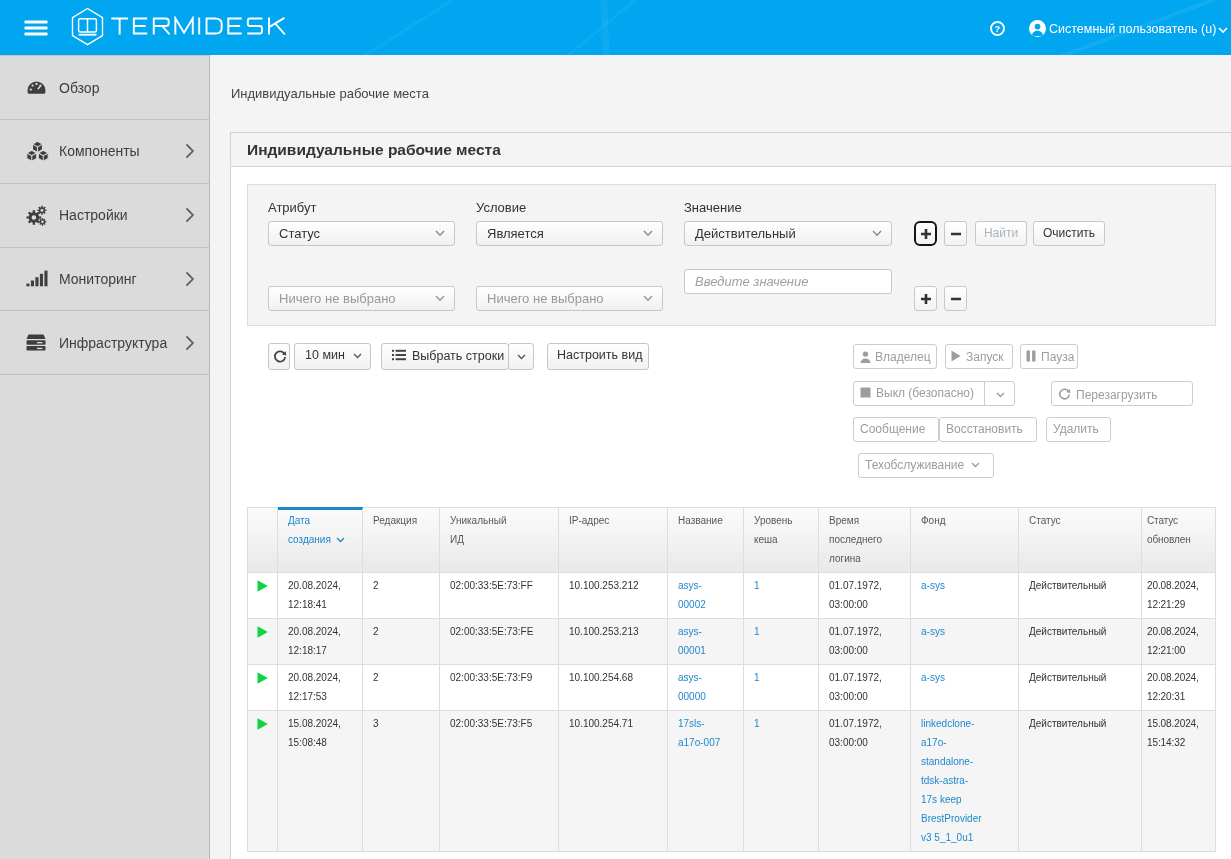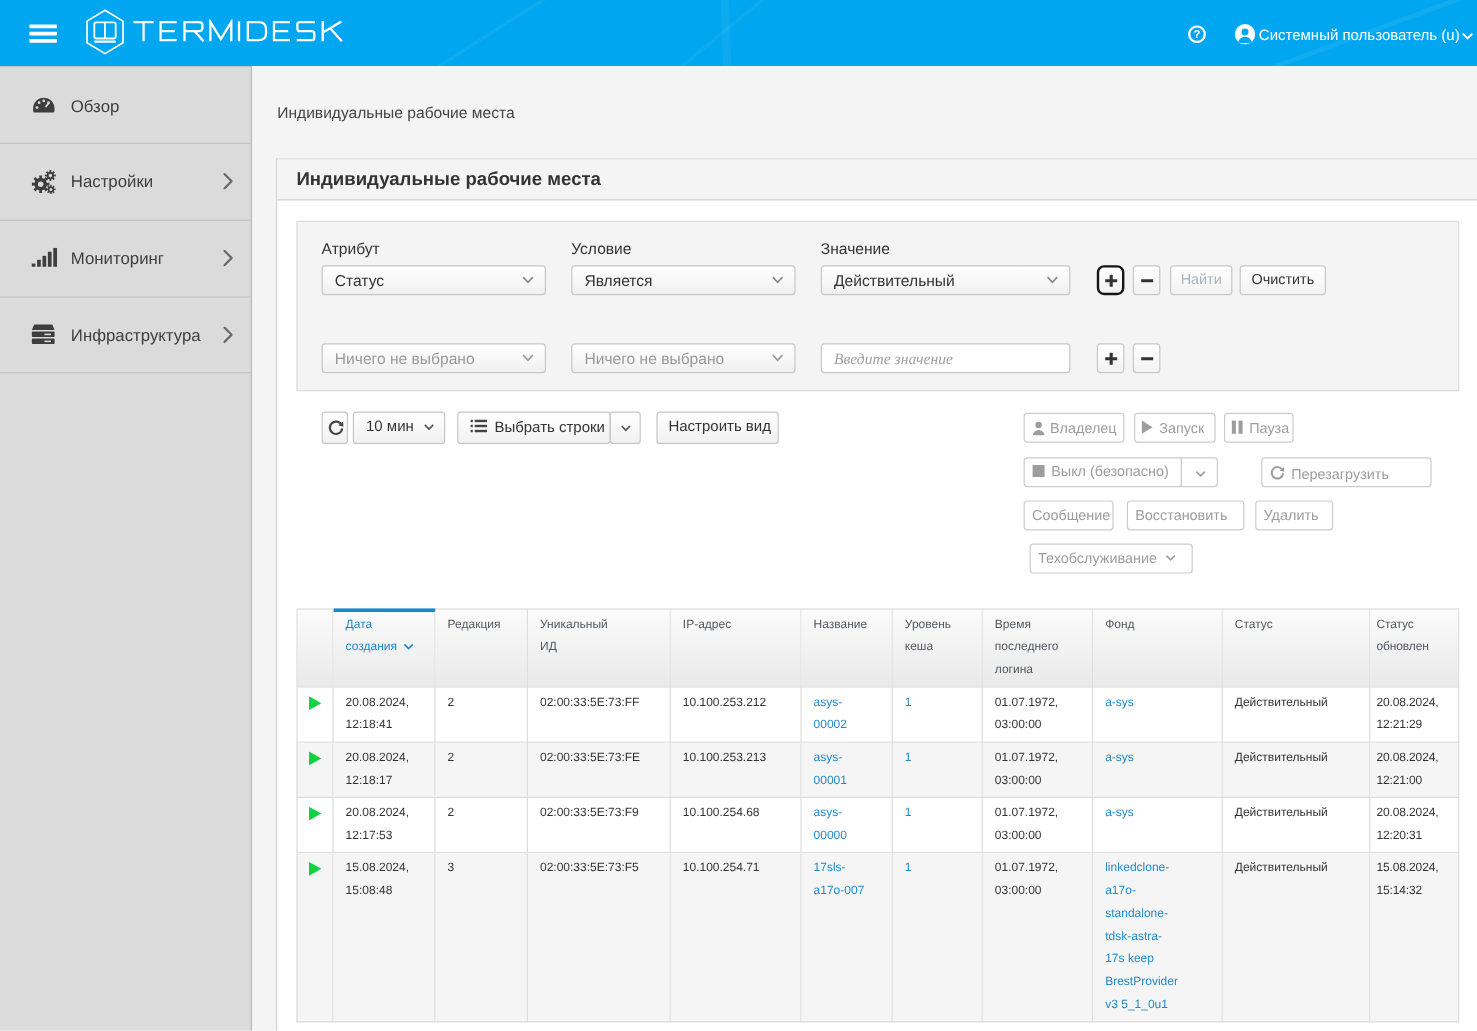--- a/index.html
+++ b/index.html
@@ -126,20 +126,39 @@
       <svg class="ic" width="21" height="18" viewBox="0 0 21 18">
         <path d="M10.5,2.4 A8.9,8.9 0 0 1 19.4,11.3 L19.4,13.2 A1.6,1.6 0 0 1 17.8,14.8 L3.2,14.8 A1.6,1.6 0 0 1 1.6,13.2 L1.6,11.3 A8.9,8.9 0 0 1 10.5,2.4 Z" fill="#3e3e3e"></path>
         <circle cx="4.8" cy="10.6" r="1.15" fill="#dbdbdb"></circle>
         <circle cx="6.6" cy="6.6" r="1.15" fill="#dbdbdb"></circle>
         <circle cx="10.5" cy="5" r="1.15" fill="#dbdbdb"></circle>
         <circle cx="14.4" cy="6.6" r="1.15" fill="#dbdbdb"></circle>
         <line x1="10.5" y1="11.8" x2="14.9" y2="6.6" stroke="#dbdbdb" stroke-width="1.5"></line>
         <circle cx="10.5" cy="11.5" r="1.9" fill="#3e3e3e"></circle>
       </svg>
       <span class="lb">Обзор</span>
+    </div>
+    <div class="mi">
+      <svg class="ic" width="23" height="20.7" viewBox="0 0 20 18" style="margin-top:-10px;">
+        <g stroke="#dbdbdb" stroke-width="0.9" fill="#3e3e3e" stroke-linejoin="round">
+          <polygon points="10,0.3 14.3,2.7 14.3,7.5 10,9.9 5.7,7.5 5.7,2.7"></polygon>
+          <polygon points="5,8 9.3,10.4 9.3,15.2 5,17.6 0.7,15.2 0.7,10.4"></polygon>
+          <polygon points="15,8 19.3,10.4 19.3,15.2 15,17.6 10.7,15.2 10.7,10.4"></polygon>
+        </g>
+        <g stroke="#dbdbdb" stroke-width="0.9" fill="none">
+          <path d="M10,0.3 L10,5.1 M10,5.1 L5.7,7.5 M10,5.1 L14.3,7.5" transform="translate(0,4.8) scale(1,1)" opacity="0"></path>
+          <path d="M5.7,2.7 L10,5.1 L14.3,2.7 M10,5.1 L10,9.9"></path>
+          <path d="M0.7,10.4 L5,12.8 L9.3,10.4 M5,12.8 L5,17.6"></path>
+          <path d="M10.7,10.4 L15,12.8 L19.3,10.4 M15,12.8 L15,17.6"></path>
+        </g>
+      </svg>
+      <span class="lb">Компоненты</span>
+      <svg class="ch" width="8" height="14" viewBox="0 0 8 14">
+          <polyline points="1,1 7,7 1,13" fill="none" stroke="#666" stroke-width="1.8" stroke-linecap="round"></polyline>
+        </svg>
     </div>
     <div class="mi">
       <svg class="ic" width="22" height="20.8" viewBox="0 0 19 18" style="margin-top:-10px;">
         <g fill="#3e3e3e" fill-rule="evenodd">
           <path d="M13.10,9.67L13.10,11.93L11.31,11.70L10.63,13.35L12.05,14.46L10.46,16.05L9.35,14.63L7.70,15.31L7.93,17.10L5.67,17.10L5.90,15.31L4.25,14.63L3.14,16.05L1.55,14.46L2.97,13.35L2.29,11.70L0.50,11.93L0.50,9.67L2.29,9.90L2.97,8.25L1.55,7.14L3.14,5.55L4.25,6.97L5.90,6.29L5.67,4.50L7.93,4.50L7.70,6.29L9.35,6.97L10.46,5.55L12.05,7.14L10.63,8.25L11.31,9.90Z M4.80,10.80 a2.00,2.00 0 1 0 4.00,0 a2.00,2.00 0 1 0 -4.00,0 Z"></path>
           <path d="M17.74,3.90L17.74,5.30L16.55,5.15L16.13,6.15L17.08,6.89L16.09,7.88L15.35,6.93L14.35,7.35L14.50,8.54L13.10,8.54L13.25,7.35L12.25,6.93L11.51,7.88L10.52,6.89L11.47,6.15L11.05,5.15L9.86,5.30L9.86,3.90L11.05,4.05L11.47,3.05L10.52,2.31L11.51,1.32L12.25,2.27L13.25,1.85L13.10,0.66L14.50,0.66L14.35,1.85L15.35,2.27L16.09,1.32L17.08,2.31L16.13,3.05L16.55,4.05Z M12.50,4.60 a1.30,1.30 0 1 0 2.60,0 a1.30,1.30 0 1 0 -2.60,0 Z"></path>
           <path d="M17.55,14.00L17.55,15.20L16.55,15.07L16.20,15.93L16.99,16.54L16.14,17.39L15.53,16.60L14.67,16.95L14.80,17.95L13.60,17.95L13.73,16.95L12.87,16.60L12.26,17.39L11.41,16.54L12.20,15.93L11.85,15.07L10.85,15.20L10.85,14.00L11.85,14.13L12.20,13.27L11.41,12.66L12.26,11.81L12.87,12.60L13.73,12.25L13.60,11.25L14.80,11.25L14.67,12.25L15.53,12.60L16.14,11.81L16.99,12.66L16.20,13.27L16.55,14.13Z M13.10,14.60 a1.10,1.10 0 1 0 2.20,0 a1.10,1.10 0 1 0 -2.20,0 Z"></path>
         </g>
       </svg>
       <span class="lb">Настройки</span>
@@ -214,21 +233,21 @@
       <div class="btn" style="left:785px; top:36px; width:72px; line-height:23px;">Очистить</div>
 
       <div class="sel dis" style="left:20px; top:101px; width:187px;">Ничего не выбрано
         <svg width="10" height="7" viewBox="0 0 10 7">
             <polyline points="1,1 5,5.2 9,1" fill="none" stroke="#999" stroke-width="1.4"></polyline>
           </svg></div>
       <div class="sel dis" style="left:228px; top:101px; width:187px;">Ничего не выбрано
         <svg width="10" height="7" viewBox="0 0 10 7">
             <polyline points="1,1 5,5.2 9,1" fill="none" stroke="#999" stroke-width="1.4"></polyline>
           </svg></div>
-      <div class="inp" style="left:436px; top:101px; width:208px; line-height:23px;font-family:Liberation Serif, serif;">Введите значение</div>
+      <div class="inp" style="left:436px; top:84px; width:208px; line-height:23px;">Введите значение</div>
       <div class="pm" style="left:666px; top:101px;">
         <svg width="11" height="11" viewBox="0 0 11 11">
             <path d="M5.5,0.5 V10.5 M0.5,5.5 H10.5" stroke="#333" stroke-width="2.6"></path>
           </svg>
         </div>
       <div class="pm" style="left:696px; top:101px;">
         <svg width="11" height="4" viewBox="0 0 11 4">
             <path d="M0.5,2 H10.5" stroke="#333" stroke-width="2.6"></path>
           </svg>
         </div>
@@ -286,21 +305,21 @@
       <svg style="position:absolute;left:11px;top:9.5px;" width="9" height="6" viewBox="0 0 9 6">
           <polyline points="1,1 4.5,4.5 8,1" fill="none" stroke="#9d9d9d" stroke-width="1.4"></polyline>
         </svg>
       </div>
     <div class="rbtn" style="left:820px; top:248px; width:142px;">
       <svg style="position:relative;top:1.5px;margin-right:5px;" width="13" height="13" viewBox="0 0 14 14">
         <path d="M11.6,4.1 A5.15,5.15 0 1 0 12.15,7" fill="none" stroke="#9d9d9d" stroke-width="1.8"></path>
         <polygon points="12.9,1.2 13.2,5.6 8.9,4.4" fill="#9d9d9d"></polygon>
       </svg>Перезагрузить</div>
 
-    <div class="rbtn" style="left:622px; top:284px; width:75px;">Сообщение</div>
+    <div class="rbtn" style="left:622px; top:284px; width:86px;">Сообщение</div>
     <div class="rbtn" style="left:708px; top:284px; width:98px;">Восстановить</div>
     <div class="rbtn" style="left:815px; top:284px; width:65px;">Удалить</div>
 
     <div class="rbtn" style="left:627px; top:320px; width:136px; ">Техобслуживание
       <svg style="margin-left:4px; position:relative; top:-1px;" width="9" height="6" viewBox="0 0 9 6">
           <polyline points="1,1 4.5,4.5 8,1" fill="none" stroke="#9d9d9d" stroke-width="1.4"></polyline>
         </svg></div>
 
     <table class="grid">
       <colgroup>

